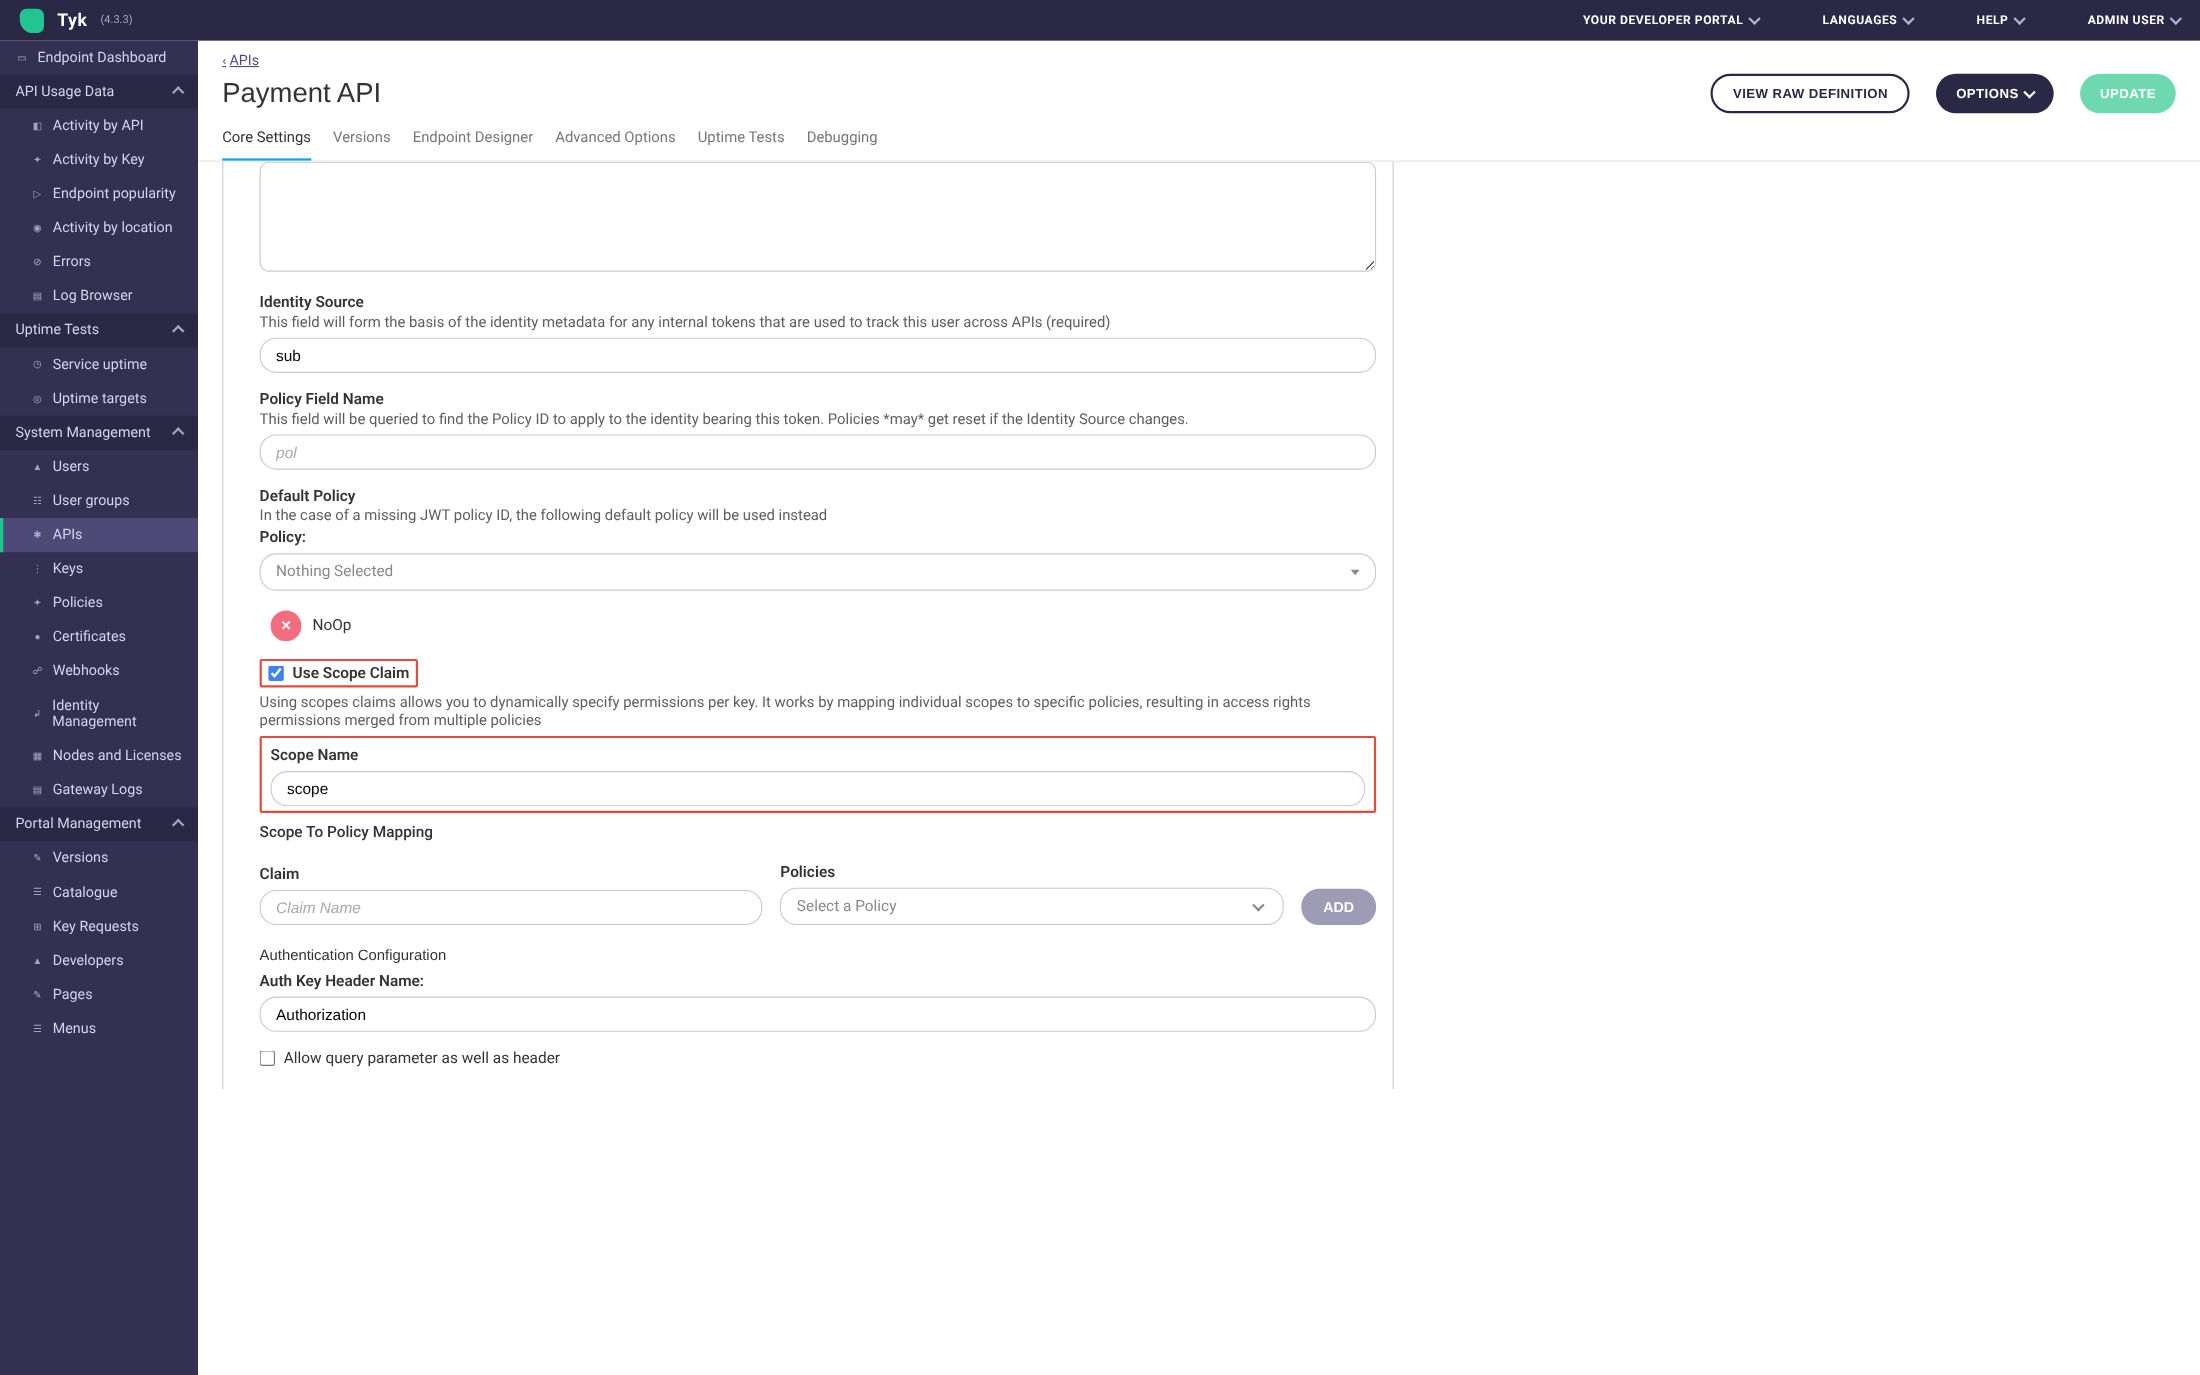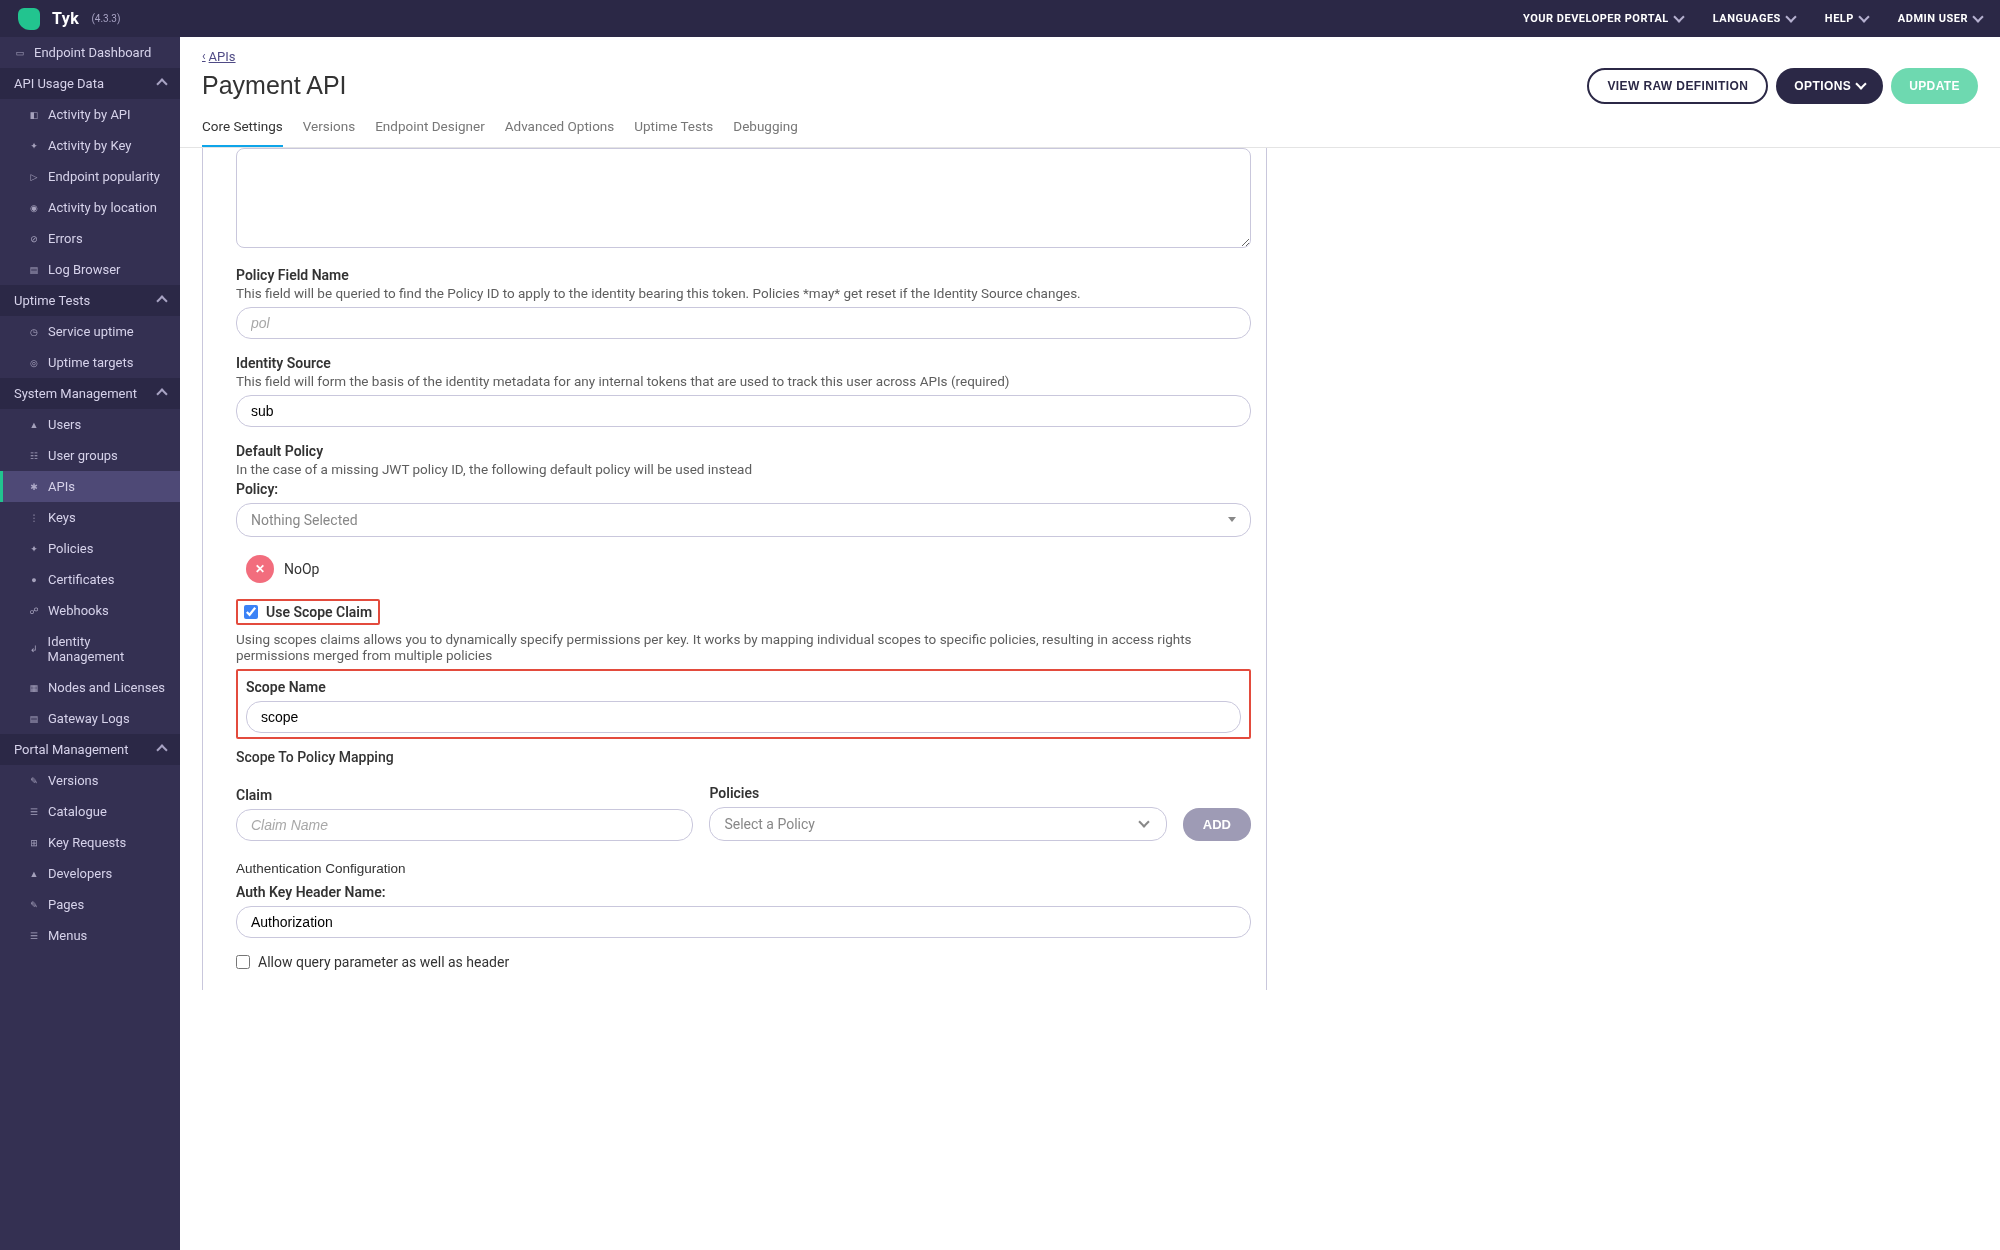--- a/index.html
+++ b/index.html
@@ -6,21 +6,21 @@
   body { font-family: -apple-system, BlinkMacSystemFont, "Segoe UI", Roboto, "Helvetica Neue", Arial, sans-serif; font-size: 14px; color: #333; background: #fff; }
   a { text-decoration: none; color: inherit; }
 
   
   .topbar { height: 37px; background: #2b2846; color: #fff; display: flex; align-items: center; padding: 0 18px; justify-content: space-between; }
   .topbar-left { display: flex; align-items: center; gap: 8px; }
   .logo-glyph { width: 22px; height: 22px; background: #22c48f; border-radius: 6px 6px 6px 12px; margin-right: 4px; }
   .logo-text { font-weight: 700; font-size: 16px; letter-spacing: 0.5px; }
   .version { color: #a8a3c4; font-size: 10px; margin-left: 4px; }
   .topbar-right { display: flex; align-items: center; gap: 30px; font-size: 11px; font-weight: 700; letter-spacing: 0.5px; }
-  .top-link { display: flex; align-items: center; gap: 6px; cursor: pointer; }
+  .top-link { display: flex; align-items: center; gap: 6px; cursor: pointer; margin-left: 28px; }
   .chev-down { width: 8px; height: 8px; border-right: 2px solid #b6b1d0; border-bottom: 2px solid #b6b1d0; transform: rotate(45deg); margin-top: -3px; }
 
   
   .shell { display: flex; height: calc(100vh - 37px); }
   .sidebar { width: 180px; background: #343052; color: #d6d2ea; flex-shrink: 0; overflow-y: auto; }
   .sidebar::-webkit-scrollbar { display: none; }
   .main { flex: 1; display: flex; flex-direction: column; overflow: hidden; }
 
   
   .sb-item { padding: 8px 14px; font-size: 13px; display: flex; align-items: center; gap: 8px; cursor: pointer; }
@@ -29,21 +29,21 @@
   .sb-section .chev { width: 8px; height: 8px; border-right: 2px solid #a8a3c4; border-bottom: 2px solid #a8a3c4; transform: rotate(-135deg); }
   .sb-sub { padding-left: 28px; }
   .sb-active { background: #4e4976; border-left: 3px solid #22c48f; padding-left: 25px; }
 
   
   .content-header { padding: 10px 22px 0 22px; border-bottom: 1px solid #e4e4e4; background: #fff; }
   .breadcrumb { color: #4f4a85; font-size: 13px; text-decoration: underline; display: inline-flex; align-items: center; gap: 3px; cursor: pointer; }
   .bc-chev { font-size: 12px; }
   .title-row { display: flex; justify-content: space-between; align-items: center; margin-top: 4px; }
   .page-title { font-size: 25px; font-weight: 500; font-family: "Comic Sans MS", "Segoe UI", sans-serif; color: #333; }
-  .header-actions { display: flex; gap: 8px; }
+  .header-actions { display: flex; gap: 24px; }
   .btn { border-radius: 18px; font-size: 12px; font-weight: 700; letter-spacing: 0.4px; padding: 9px 18px; cursor: pointer; border: none; display: inline-flex; align-items: center; gap: 6px; }
   .btn-outline { background: #fff; border: 2px solid #2b2846; color: #2b2846; }
   .btn-dark { background: #2b2846; color: #fff; }
   .btn-green { background: #6ed9b0; color: #fff; }
   .btn-dark .chev-down { border-color: #fff; }
 
   
   .tabs { display: flex; gap: 20px; margin-top: 14px; }
   .tab { padding: 0 0 10px 0; color: #777; font-size: 13.5px; cursor: pointer; border-bottom: 3px solid transparent; }
   .tab.active { color: #333; border-bottom: 2px solid #0ea5e9; }
@@ -260,29 +260,29 @@
       </div>
     </div>
 
     <div class="content-scroll">
       <div class="form-column">
         <div class="form-inner">
 
           <textarea class="textarea-faux" style=""></textarea>
 
           <div class="field-block">
+            <div class="field-label">Identity Source</div>
+            <div class="field-help">This field will form the basis of the identity metadata for any internal tokens that are used to track this user across APIs (required)</div>
+            <input class="text-input" value="sub" style="">
+          </div>
+
+          <div class="field-block">
             <div class="field-label">Policy Field Name</div>
             <div class="field-help">This field will be queried to find the Policy ID to apply to the identity bearing this token. Policies *may* get reset if the Identity Source changes.</div>
             <input class="text-input" placeholder="pol" style="">
-          </div>
-
-          <div class="field-block">
-            <div class="field-label">Identity Source</div>
-            <div class="field-help">This field will form the basis of the identity metadata for any internal tokens that are used to track this user across APIs (required)</div>
-            <input class="text-input" value="sub" style="">
           </div>
 
           <div class="field-block">
             <div class="field-label">Default Policy</div>
             <div class="field-help">In the case of a missing JWT policy ID, the following default policy will be used instead</div>
             <div class="field-sublabel">Policy:</div>
             <div class="select-faux">
               <span>Nothing Selected</span>
               <span class="caret"></span>
             </div>

